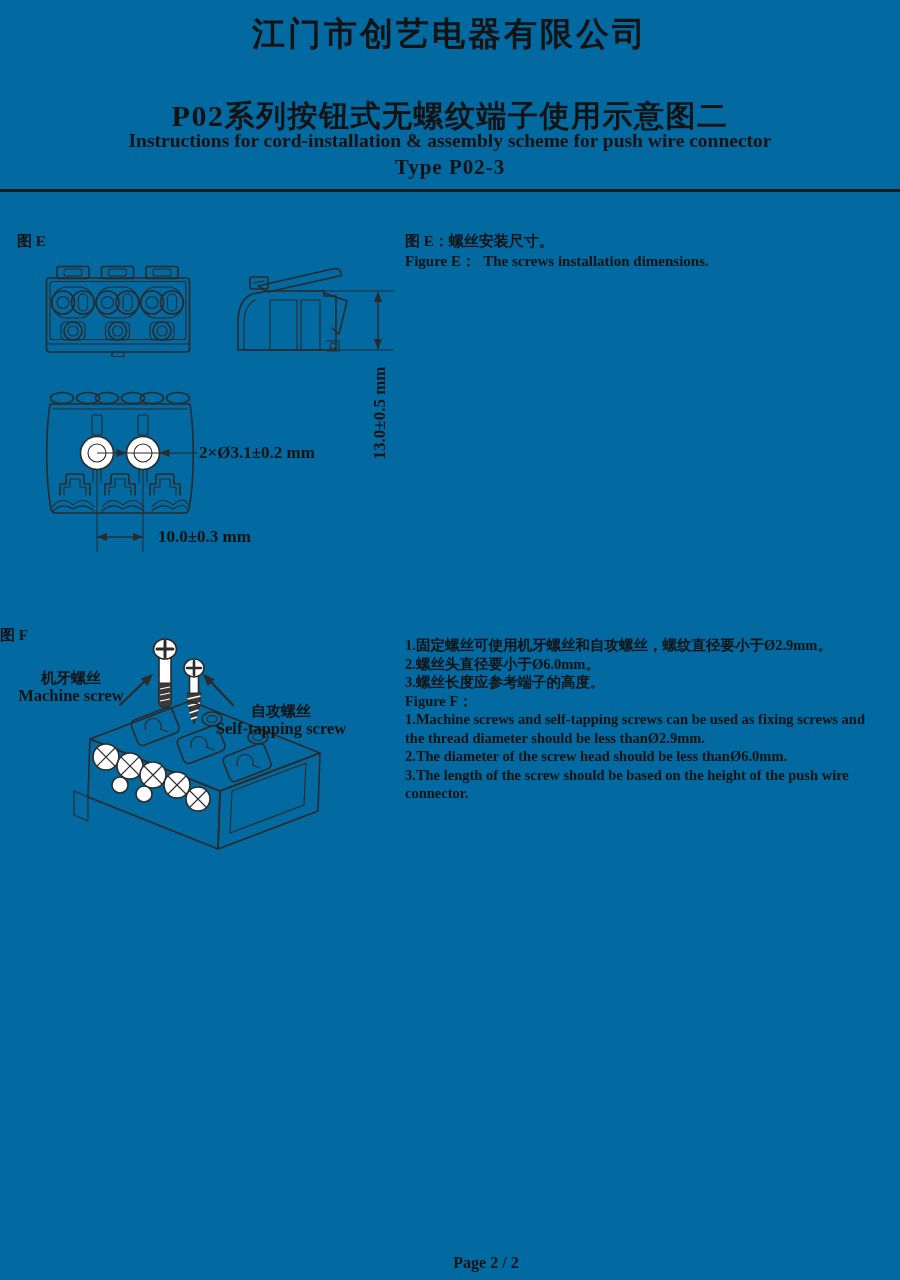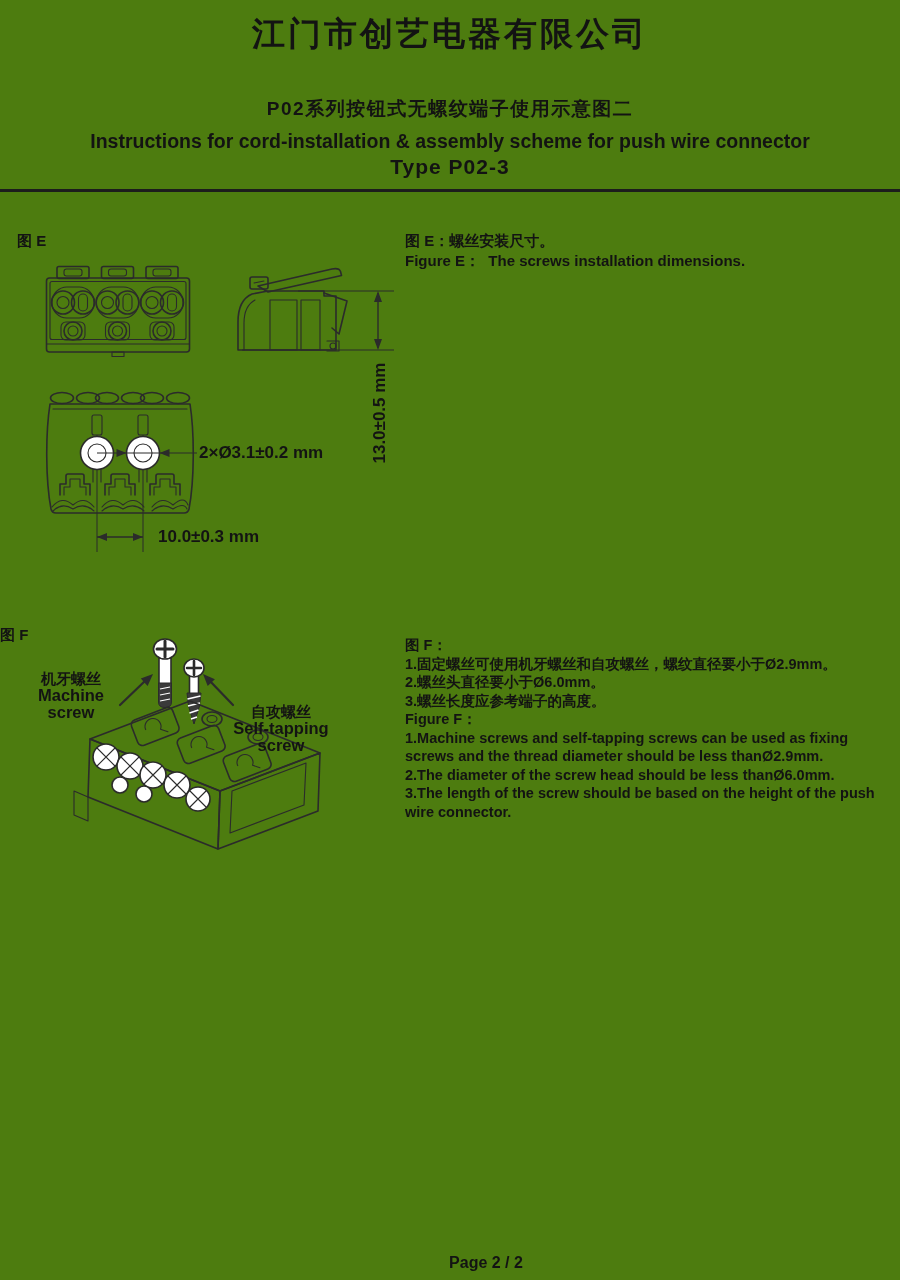--- a/index.html
+++ b/index.html
@@ -1,22 +1,22 @@
 <!DOCTYPE html>
 <html><head>
 <meta charset="utf-8">
 <style>
   html,body{margin:0;padding:0;background:#fff;}
-  .page{position:relative;width:900px;height:1280px;background:#4d7c0f;overflow:hidden;
-        font-family:Liberation Sans, sans-serif;font-weight:bold;color:#131313;}
+  .page{position:relative;width:900px;height:1280px;background:#0369a1;overflow:hidden;
+        font-family:Liberation Serif, serif;font-weight:bold;color:#131313;}
   .abs{position:absolute;}
   .ctr{left:0;width:900px;text-align:center;white-space:pre;}
   .company-cn{top:12px;font-size:33px;letter-spacing:3px;}
   .company-en{top:59px;font-size:26px;letter-spacing:.5px;word-spacing:6px;}
-  .subtitle-cn{top:96px;font-size:19px;letter-spacing:1.5px;}
+  .subtitle-cn{top:96px;font-size:30px;letter-spacing:1.5px;}
   .subtitle-en{top:130px;font-size:19.5px;}
   .type-label{top:155px;font-size:21px;letter-spacing:1px;}
   .divider{top:189px;left:0;width:900px;height:3px;background:#1c1c1c;}
   .fig-label{font-size:15px;}
   .cap{font-size:15px;white-space:pre;}
   .dim{font-size:17px;white-space:pre;}
   .dim-rot{left:320px;top:404px;width:118px;height:18px;text-align:center;
            transform:rotate(-90deg);font-size:17px;white-space:pre;}
   .notes{left:405px;top:636px;width:470px;}
   .note{font-size:14.5px;line-height:18.5px;}
@@ -242,21 +242,20 @@
   <div class="abs screw-label" style="left:14px;top:670px;width:114px">
     <span class="cn">机牙螺丝</span>
     <span class="en">Machine screw</span>
   </div>
   <div class="abs screw-label" style="left:208px;top:703px;width:146px">
     <span class="cn">自攻螺丝</span>
     <span class="en">Self-tapping screw</span>
   </div>
 
   <div class="abs notes">
-    <div class="note note-cn">图 F：</div>
     <div class="note note-cn">1.固定螺丝可使用机牙螺丝和自攻螺丝，螺纹直径要小于Ø2.9mm。</div>
     <div class="note note-cn">2.螺丝头直径要小于Ø6.0mm。</div>
     <div class="note note-cn">3.螺丝长度应参考端子的高度。</div>
     <div class="note">Figure F：</div>
     <div class="note">1.Machine screws and self-tapping screws can be used as fixing screws and the thread diameter should be less thanØ2.9mm.</div>
     <div class="note">2.The diameter of the screw head should be less thanØ6.0mm.</div>
     <div class="note">3.The length of the screw should be based on the height of the push wire connector.</div>
   </div>
 
   <div class="abs footer-page">Page 2 / 2</div>

